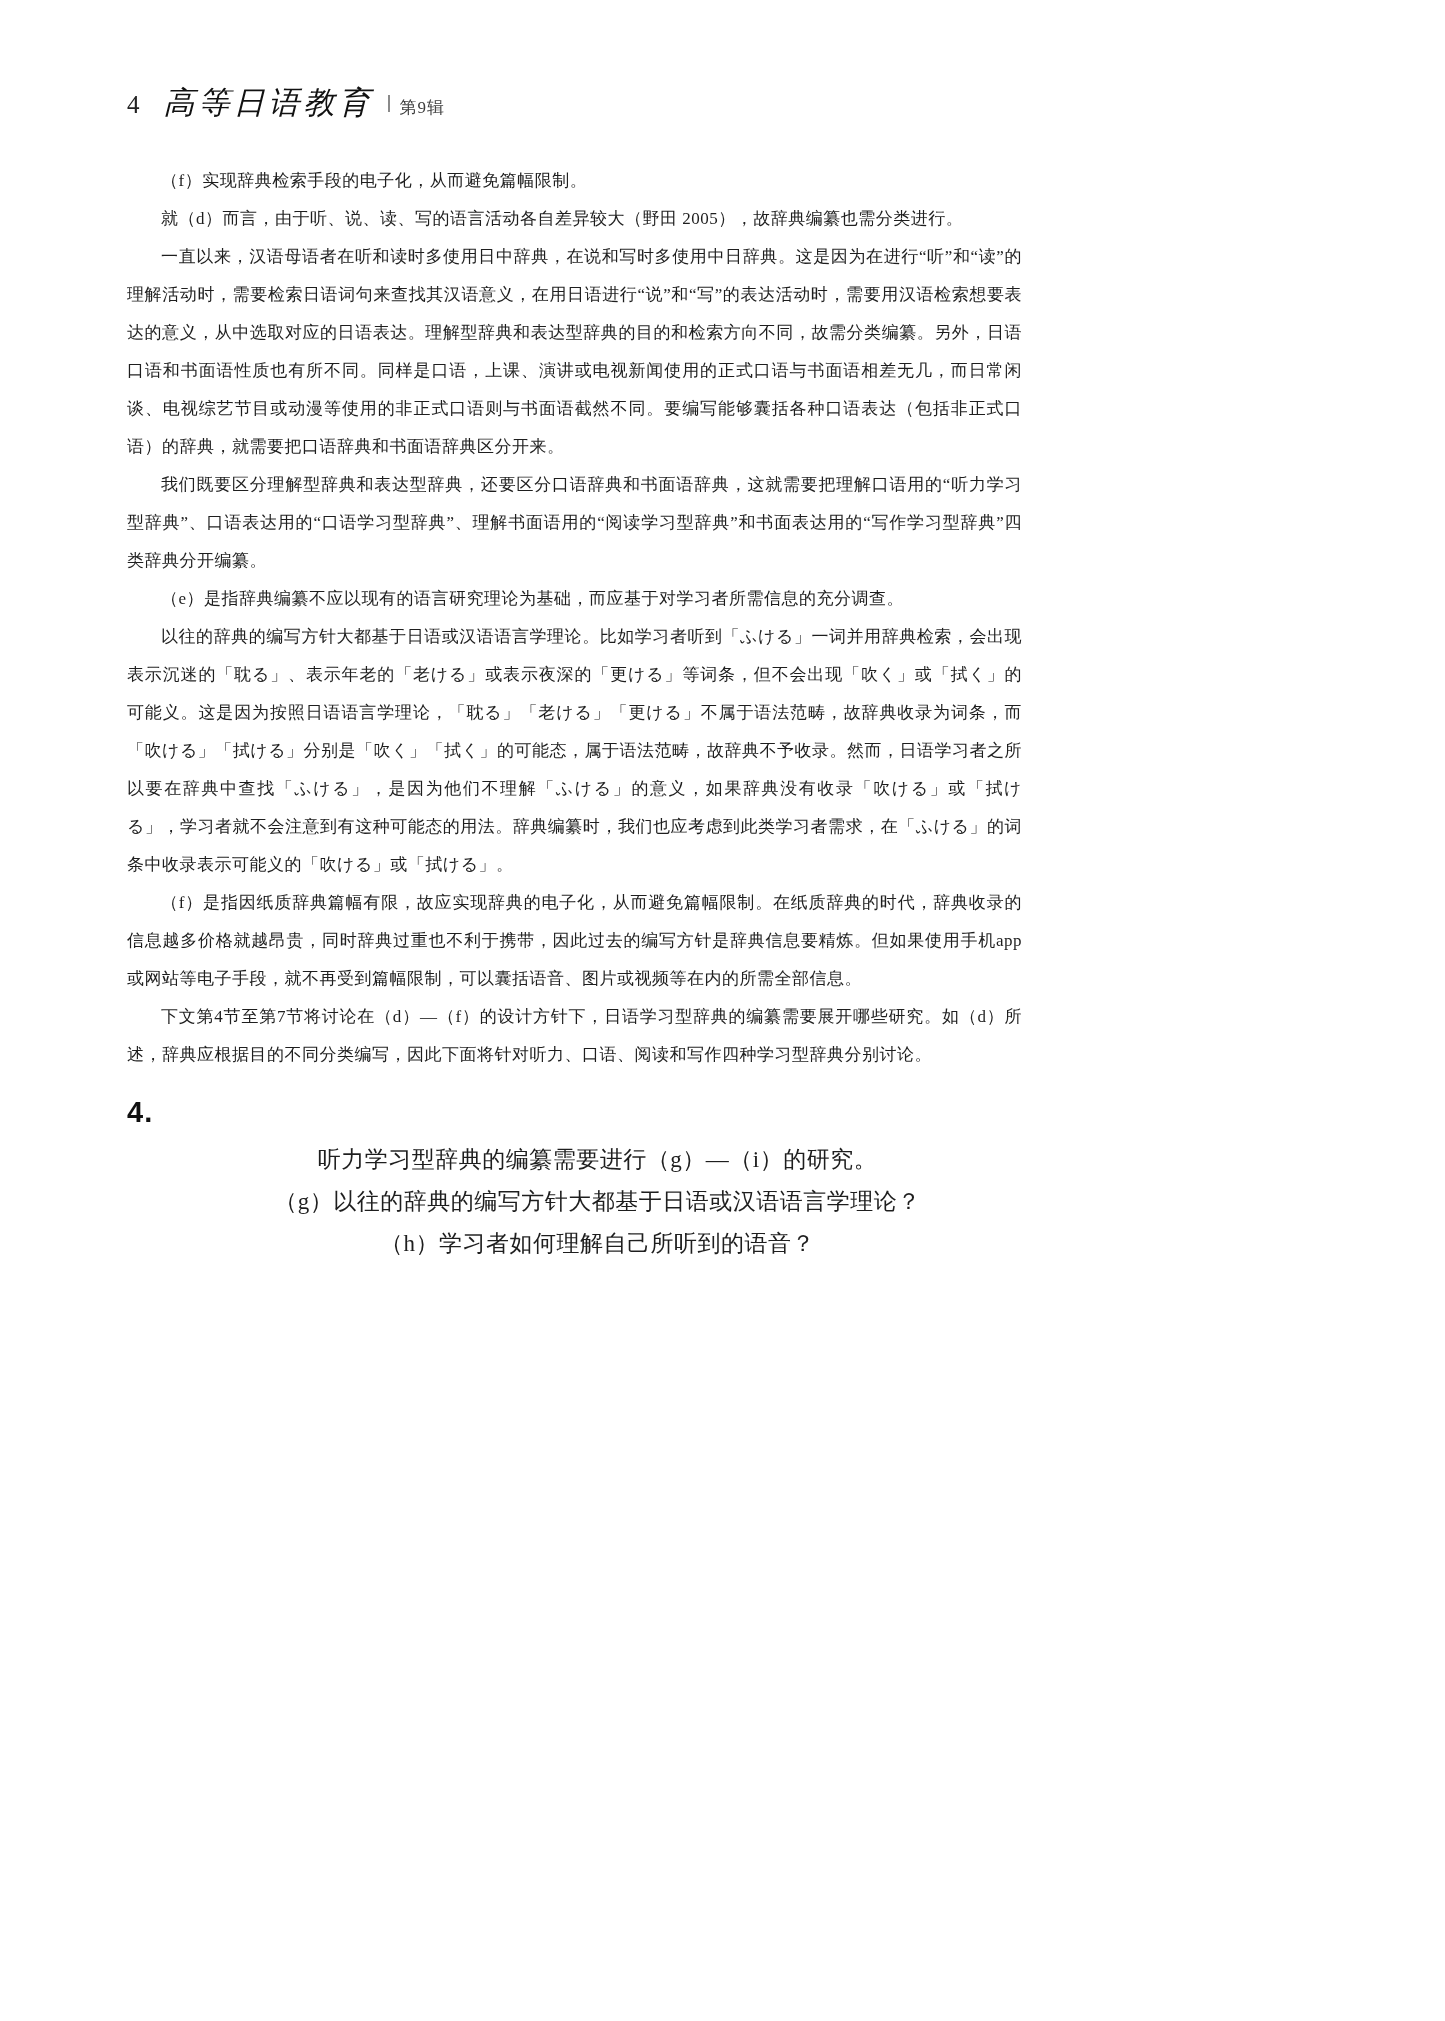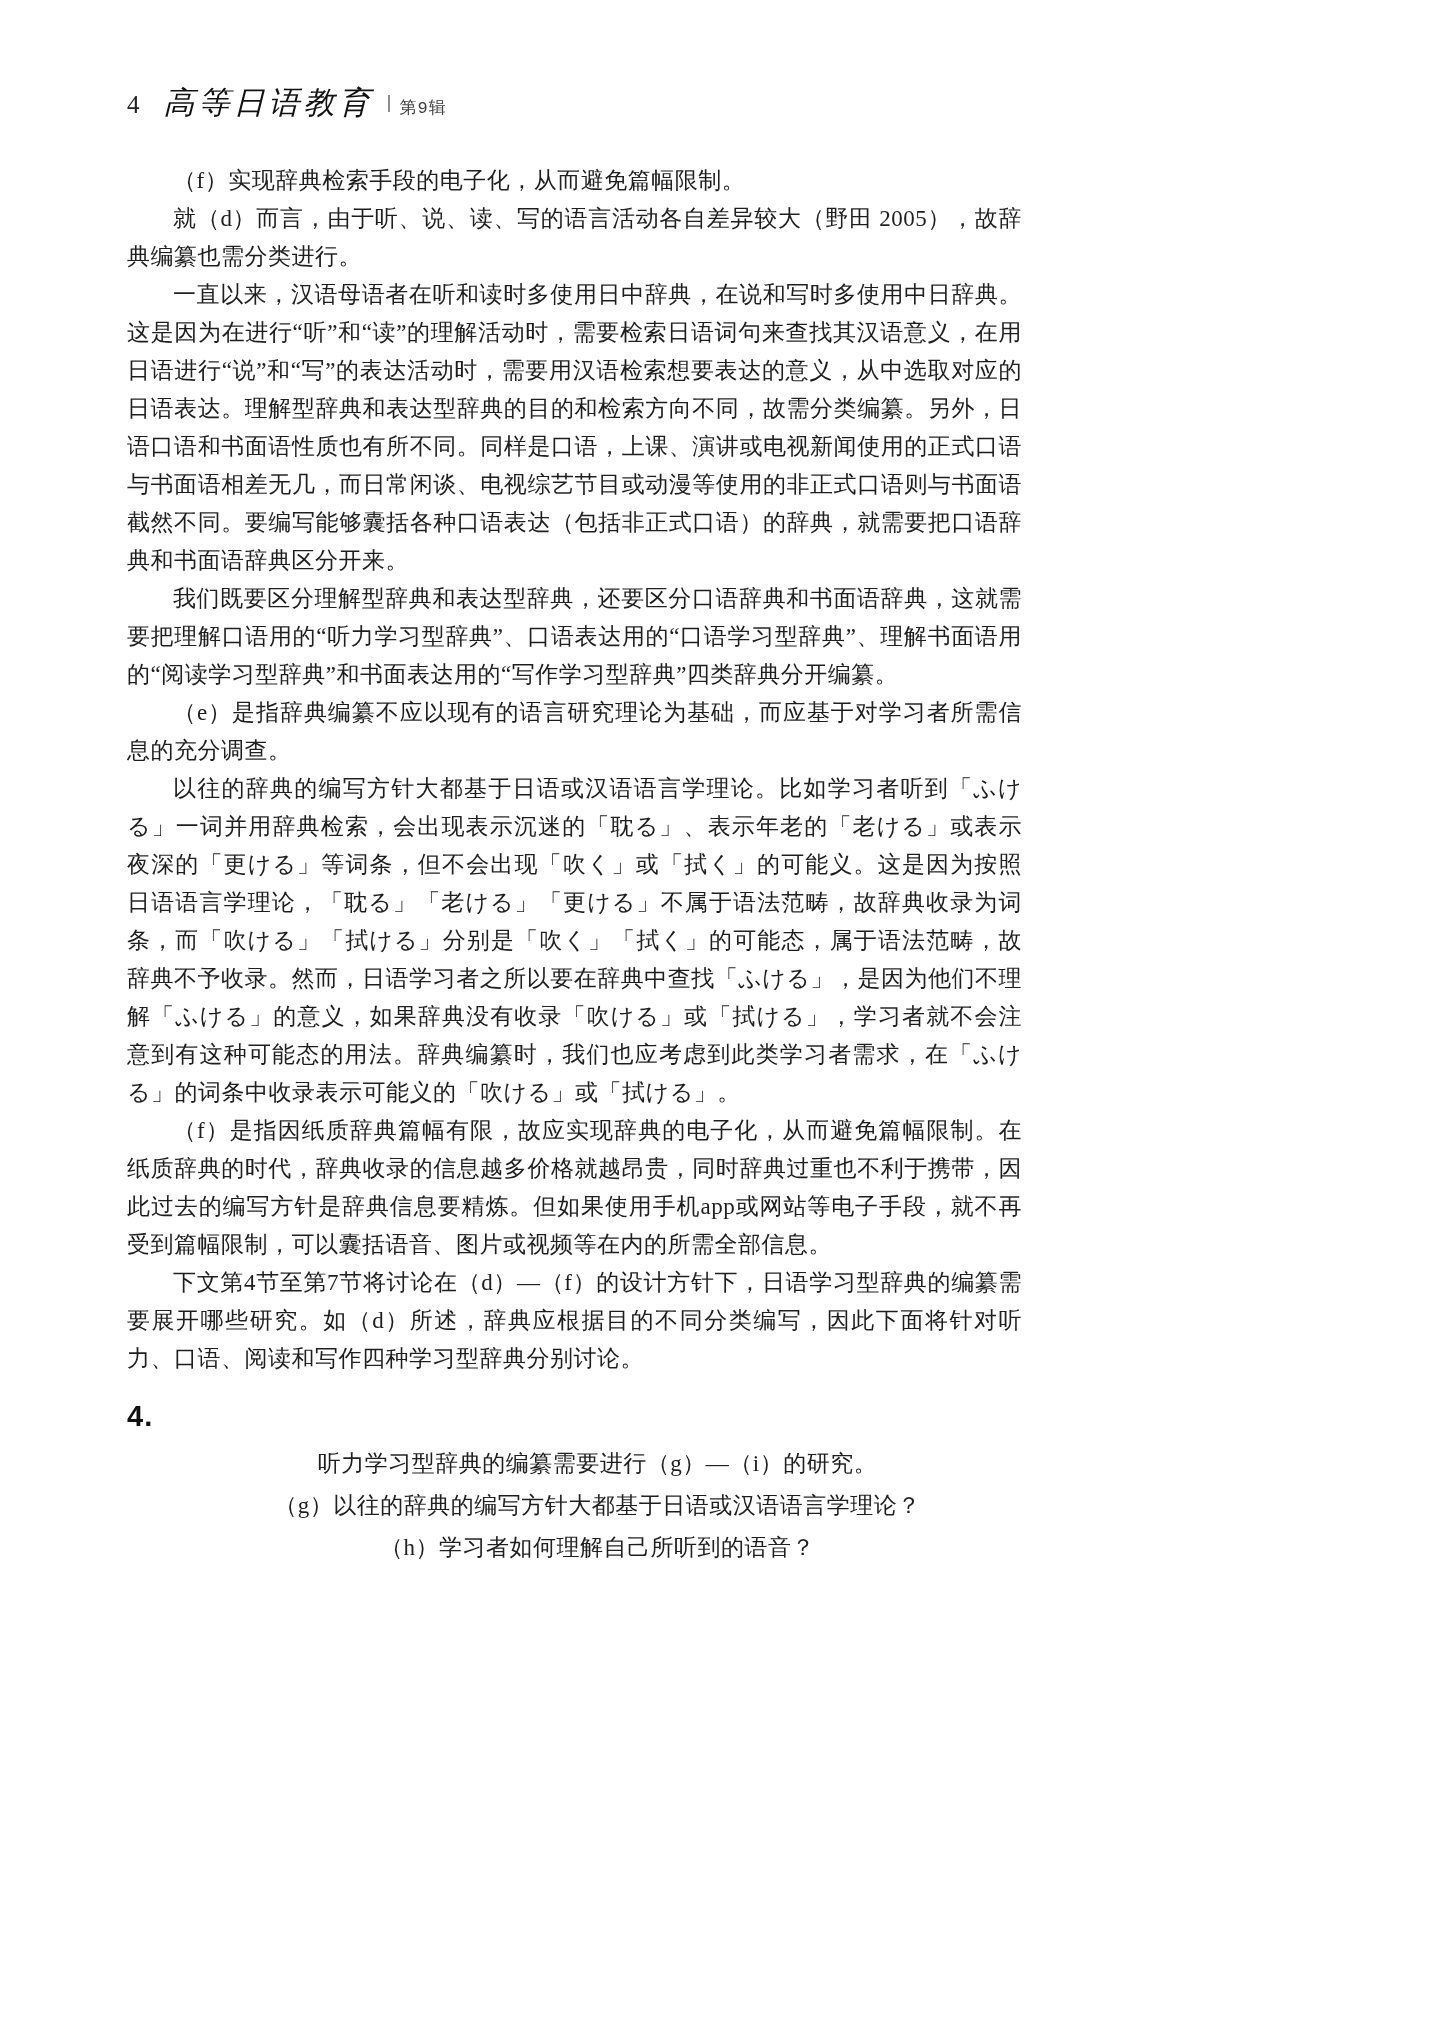--- a/index.html
+++ b/index.html
@@ -42,32 +42,31 @@
     width: 2px;
     height: 17px;
     background: #8a8a8a;
     margin: 0 10px 0 14px;
     align-self: center;
   }
   .issue-label {
     font-size: 17px;
     color: #3d3d3d;
     letter-spacing: 1px;
-    font-family: Liberation Mono, monospace;
   }
   
   .content {
     position: absolute;
     left: 127px;
     top: 162px;
     width: 895px;
   }
   .body-para {
     margin: 0;
-    font-size: 23px;
+    font-size: 17px;
     line-height: 38px;
     text-align: justify;
     text-justify: inter-ideograph;
     text-indent: 2em;
     letter-spacing: 0.5px;
     color: #1e1e1e;
   }
   
   .section-heading {
     margin: 22px 0 10px 0;

